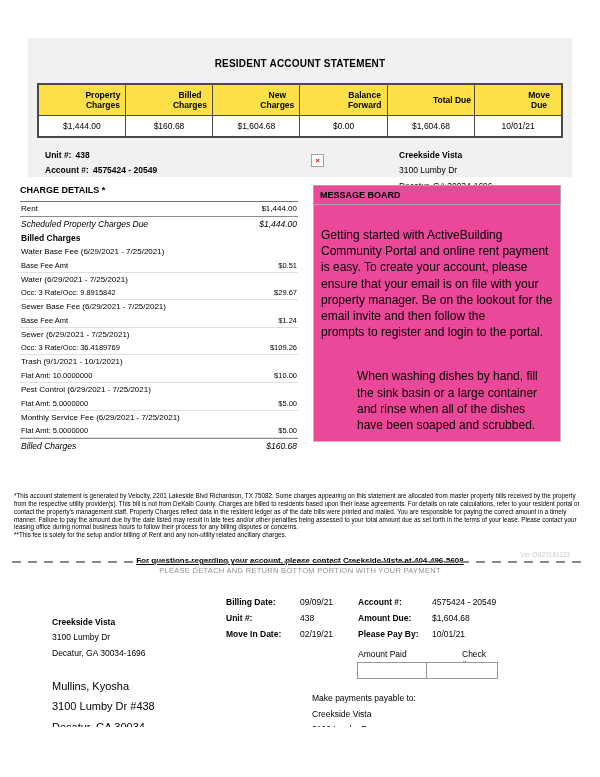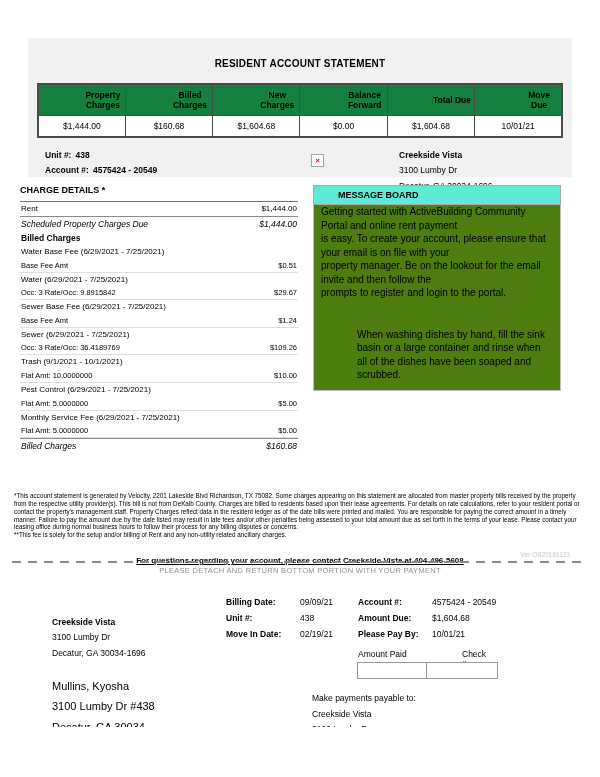--- a/index.html
+++ b/index.html
@@ -5,43 +5,43 @@
   * { margin:0; padding:0; box-sizing:border-box; }
   html,body { background:#fff; }
   body { font-family:"Liberation Sans","DejaVu Sans",sans-serif; color:#000; }
   .page { position:relative; width:600px; height:727px; background:#fff; overflow:hidden; }
 
   
   .top-panel { position:absolute; left:28px; top:38px; width:544px; height:139px; background:#f1f1f1; padding:20px 9px 0; }
   .doc-title { text-align:center; font-size:10px; font-weight:bold; letter-spacing:.2px; }
   .summary-table { width:526px; margin:14px auto 0; border-collapse:collapse; table-layout:fixed; border:2px solid #4a4a4a; }
   .summary-table th, .summary-table td { border:1px solid #4a4a4a; text-align:center; font-size:8.5px; padding:5px 2px; overflow:hidden; }
-  .summary-table th { background:#15803d; font-weight:bold;padding-left:44px; }
+  .summary-table th { background:#fde047; font-weight:bold;padding-left:44px; }
   .summary-table td { background:#fff; }
   .panel-footer { display:flex; margin-top:10px; padding-left:8px; }
   .unit-block { width:266px; font-size:8.5px; font-weight:bold; line-height:1.8; }
   .unit-block .val { margin-left:4px; }
   .icon-cell { width:88px; padding-top:1px; }
   .broken-img { display:inline-block; width:13px; height:13px; border:1px solid #a3a3a3; background:#fff; text-align:center; line-height:11px; font-size:8px; color:#cc1111; font-weight:bold; }
   .property-block { font-size:8.5px; line-height:1.8; }
   .property-block .name { font-weight:bold; }
 
   
   .main-row { position:absolute; left:20px; top:185px; width:561px; display:flex; align-items:flex-start; }
   .charges { width:278px; }
   .charges h2 { font-size:9px; font-weight:bold; margin-bottom:6px; }
   .crow { display:flex; justify-content:space-between; align-items:baseline; padding:2px 1px; font-size:8px; line-height:1.2; }
   .crow.item { border-top:1px solid #737373; border-bottom:1px solid #8a8a8a; }
   .crow.subtotal { font-style:italic; font-size:8.5px; }
   .crow.group { font-weight:bold; font-size:8.5px; }
   .crow.detail { font-size:7.5px; border-bottom:1px solid #e0e0e0; }
   .crow.total { font-style:italic; font-size:8.5px; border-top:1px solid #8a8a8a; }
   .board { width:248px; margin-left:15px; }
-  .board-header { background:#5eead4; border:1px solid #a8a8a8; font-size:9px; font-weight:bold; padding:4px 24px; }
-  .board-body { border:1px solid #bdbdbd; border-top:none; background:#4d7c0f; padding:0 7px 8px; font-size:10px; line-height:1.35; min-height:122px; }
+  .board-header { background:#ec4899; border:1px solid #a8a8a8; font-size:9px; font-weight:bold; padding:4px 6px; }
+  .board-body { border:1px solid #bdbdbd; border-top:none; background:#ec4899; padding:22px 7px 8px; font-size:12px; line-height:1.35; min-height:122px; }
   .board-body p { white-space:pre-line; }
   .board-body p + p { margin-top:28px;margin-left:36px; }
 
   
   .fine-print { position:absolute; left:14px; top:492px; width:574px; font-size:6.3px; line-height:1.25; }
   .contact-row { position:absolute; left:0; top:549px; width:600px; text-align:center; }
   .contact-text { font-size:8px; font-weight:bold; text-decoration:underline; }
   .version { position:absolute; right:30px; top:2px; font-size:6.5px; color:#c9c9c9; }
   .dash-line { position:absolute; left:12px; top:561px; width:576px; height:2px;
                background:repeating-linear-gradient(90deg,#8a8a8a 0 9px,transparent 9px 16px); }

